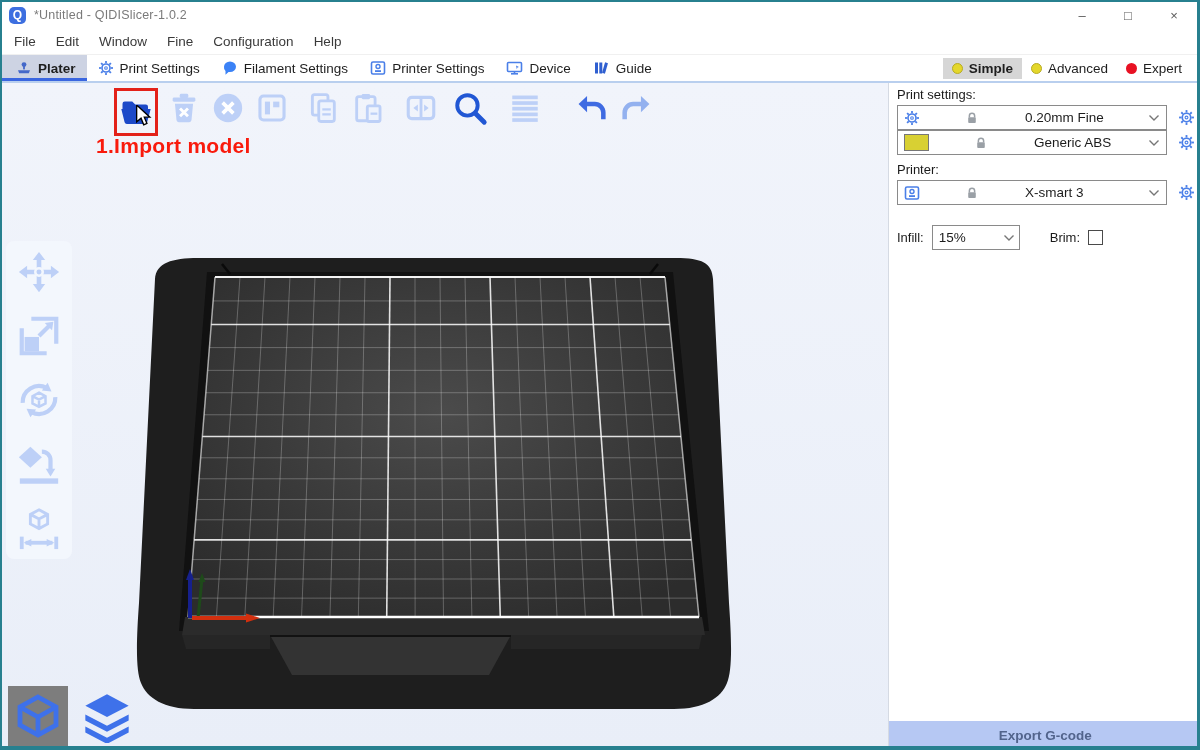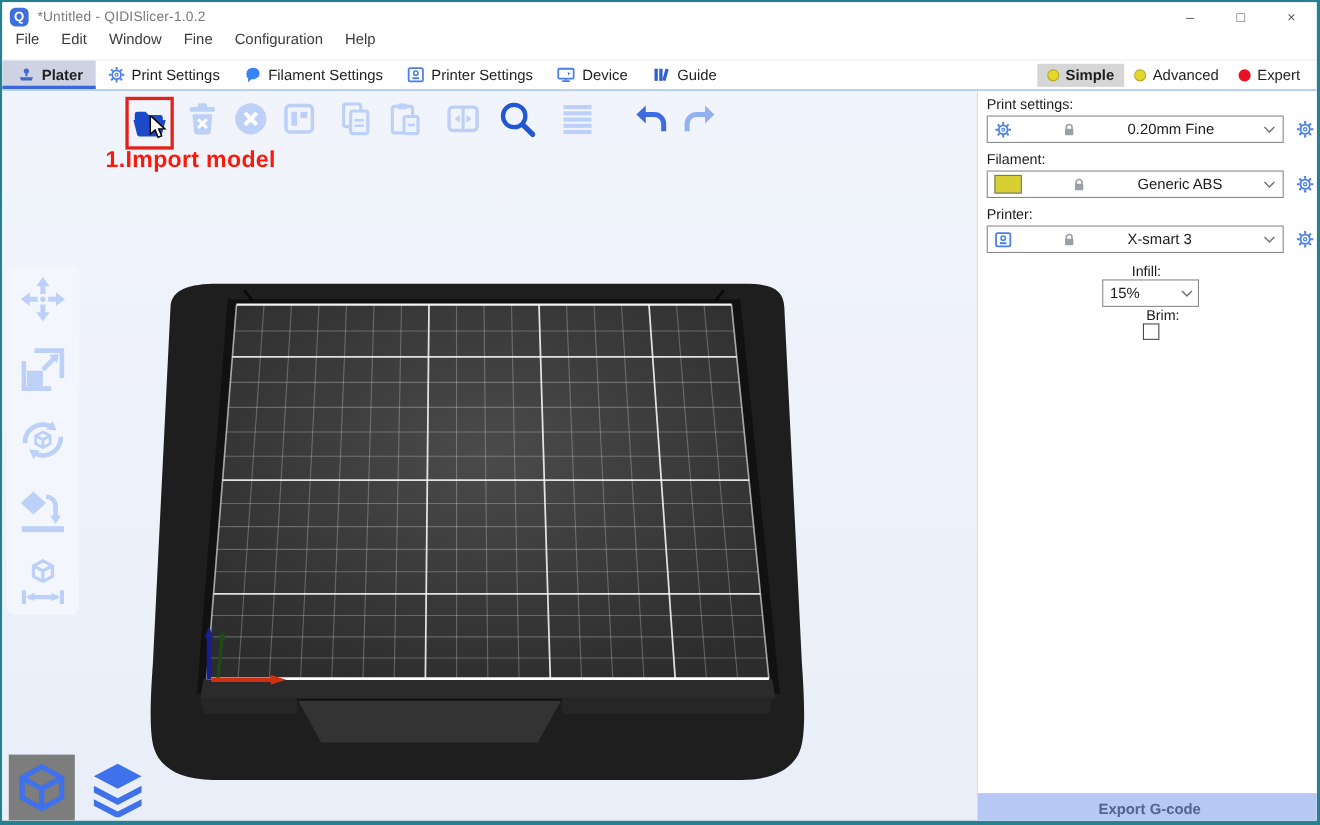--- a/index.html
+++ b/index.html
@@ -8,21 +8,21 @@
     background:#fff;font-family:"Liberation Sans",sans-serif;overflow:hidden;}
   
   .titlebar{height:26px;display:flex;align-items:center;background:#fff;}
   .appicon{width:17px;height:17px;border-radius:5px;background:#3d6fe0;margin:0 8px 0 7px;
     display:flex;align-items:center;justify-content:center;color:#fff;font-size:12px;font-weight:bold;}
   .apptitle{font-size:12.5px;color:#7a7a7a;letter-spacing:.2px;}
   .wincontrols{margin-left:auto;display:flex;height:100%;}
   .winbtn{width:46px;display:flex;align-items:center;justify-content:center;
     color:#5a5a5a;font-size:13px;cursor:default;}
   
-  .menubar{height:26px;display:flex;align-items:flex-start;background:#fff;padding-left:2px;}
+  .menubar{height:26px;display:flex;align-items:center;background:#fff;padding-left:2px;}
   .menuitem{padding:0 10px;font-size:13.5px;color:#3a3a3a;}
   
   .tabbar{height:26px;display:flex;align-items:stretch;background:#fff;
     border-top:1px solid #f0f0f0;border-bottom:2px solid #b9cfee;}
   .tab{display:flex;align-items:center;gap:6px;padding:0 11px;font-size:13.5px;color:#1e1e1e;}
   .tab.active{background:#cdd3e3;box-shadow:inset 0 -3px 0 #3a66e0;font-weight:bold;padding-left:14px;}
   .tab svg{display:block;}
   .modes{margin-left:auto;display:flex;align-items:center;padding-right:6px;}
   .mode{display:flex;align-items:center;gap:6px;padding:3px 9px;font-size:13.5px;color:#1e1e1e;}
   .mode.selected{background:#d6d6d6;font-weight:bold;}
@@ -60,21 +60,21 @@
   .gearcol{width:28px;flex:none;display:flex;justify-content:flex-end;align-items:center;}
   .dd{flex:1;display:flex;align-items:center;height:23px;border:1px solid #8a8a8a;
     background:#fff;padding:0 6px;min-width:0;gap:37px;}
   .dd .val{font-size:13.5px;color:#1c1c1c;white-space:nowrap;}
   .dd .chev{margin-left:auto;flex:none;}
   .swatch{width:23px;height:15px;background:#d8d033;border:1px solid #777;flex:none;margin-right:8px;}
   .iclead{flex:none;margin-right:8px;display:flex;}
   .iclock{flex:none;margin-right:9px;display:flex;}
   .inline-label{margin-right:8px;}
   .supports-row{margin-top:12px;}
-  .infill-row{margin-top:9px;flex-direction:column;}
+  .infill-row{margin-top:20px;}
   .dd-small{flex:none;width:74px;}
   .checkbox{width:15px;height:15px;border:1px solid #4a4a4a;background:#fff;box-sizing:border-box;}
   .exportbtn{position:absolute;left:0;right:0;bottom:0;height:28px;background:#b6c8f3;
     display:flex;align-items:center;justify-content:center;font-size:13.5px;
     font-weight:bold;color:#52648c;}
 </style>
 </head>
 <body>
 
 <svg width="0" height="0" style="position:absolute">
@@ -445,21 +445,20 @@
         </div>
         <div class="gearcol">
             <span style="color:#4a7fe8;display:flex">
           <svg width="17" height="17" viewBox="0 0 24 24">
                 <use href="#gear-sym"></use>
               </svg>
             </span>
           </div>
       </div>
 
-      <div class="rp-label">Filament:</div>
       <div class="rp-row">
         <div class="dd">
           <span class="swatch"></span>
           <span class="iclock" style="color:#9aa0a6">
             <svg width="14" height="14" viewBox="0 0 24 24">
                 <use href="#lock-sym"></use>
               </svg>
             </span>
           <span class="val">Generic ABS</span>
           <span class="chev">

